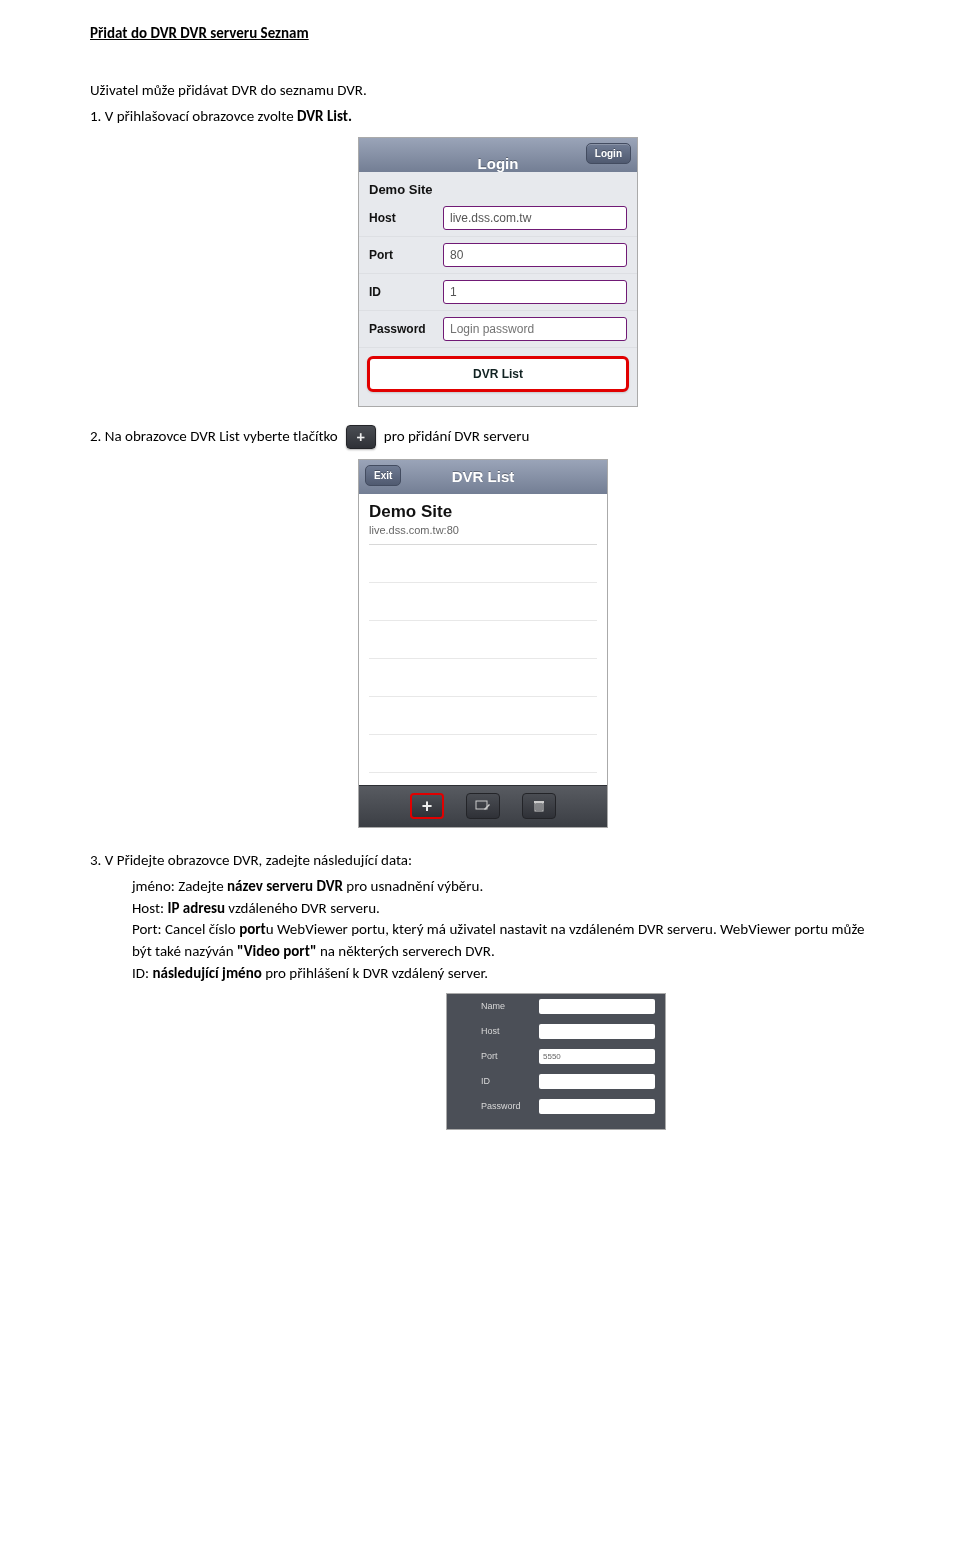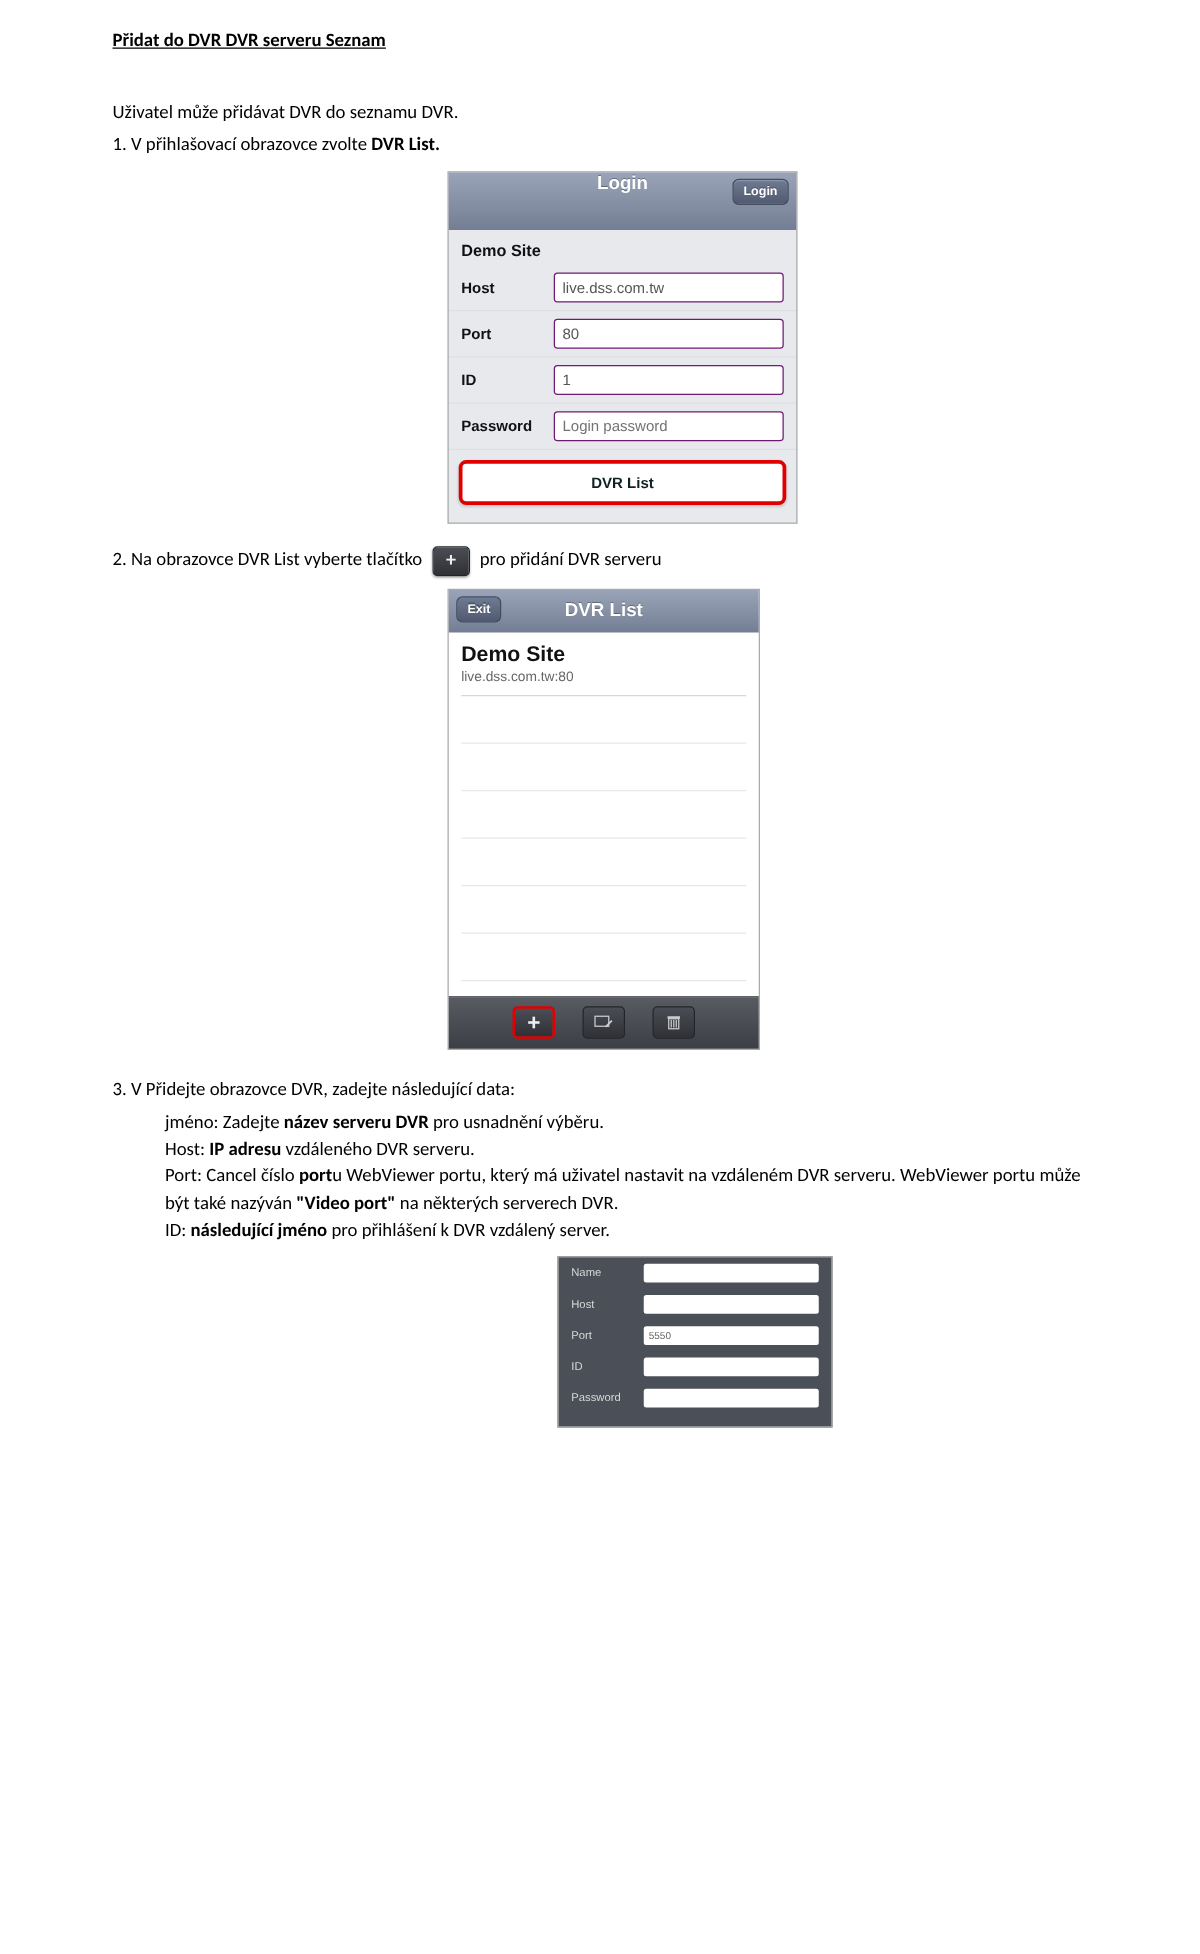--- a/index.html
+++ b/index.html
@@ -37,23 +37,23 @@
     
     .login-panel {
       width: 280px;
       margin: 10px 0 18px 268px;
       border: 1px solid #aaa;
       background: #e7e9ed;
       font-family: Helvetica, Arial, sans-serif;
     }
     .login-header {
       background: linear-gradient(#9aa4b8, #737e94);
-      height: 46px;
-      display: flex;
-      align-items: flex-start;
+      height: 34px;
+      display: flex;
+      align-items: flex-end;
       justify-content: center;
       position: relative;
       color: #fff;
       font-weight: bold;
       font-size: 15px;
       text-shadow: 0 -1px 0 rgba(0,0,0,.3);
     }
     .login-header .login-btn {
       position: absolute;
       right: 6px;
@@ -212,20 +212,21 @@
     .add-header .side-btn.right { right: 5px; }
     .add-row {
       display: flex;
       align-items: center;
       padding: 5px 10px;
     }
     .add-label {
       width: 58px;
       font-size: 9px;
       color: #d8d8d8;
+      margin-left: 24px;
     }
     .add-input {
       flex: 1;
       background: #fff;
       border-radius: 2px;
       height: 15px;
       font-size: 8px;
       color: #666;
       padding: 0 4px;
       display: flex;

